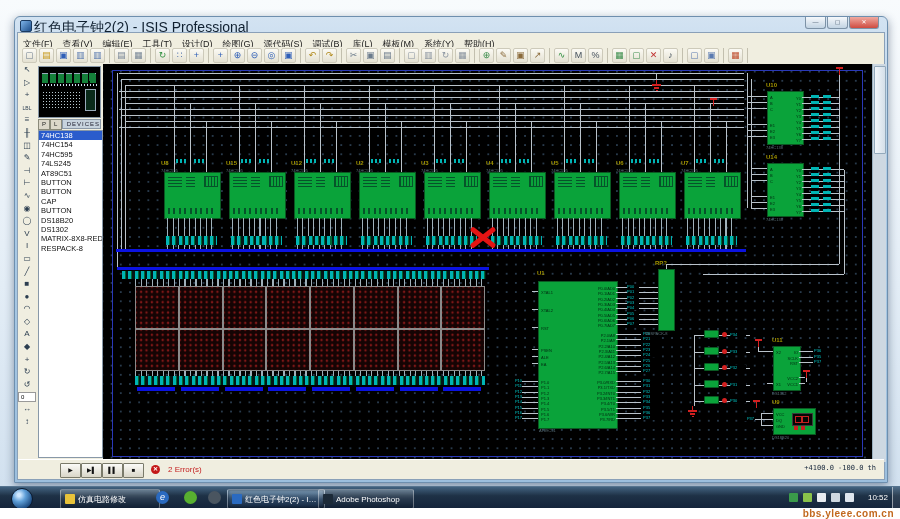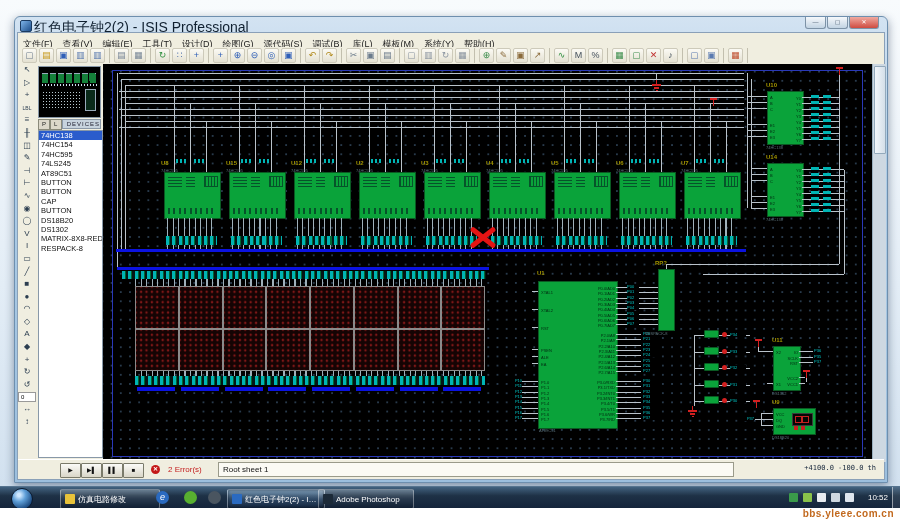--- a/index.html
+++ b/index.html
@@ -801,21 +801,20 @@
           <div class="wire" style="position: absolute; left: 658px; top: 349px; width: 6px; height: 1px;"></div>
           <div class="wire" style="position: absolute; left: 658px; top: 361px; width: 6px; height: 1px;"></div>
           <div class="wire" style="position: absolute; left: 652px; top: 355px; width: 12px; height: 1px;"></div>
           <div class="net" style="position: absolute; left: 638px; top: 352px; width: 13px; height: 5px; text-align: right;">P37</div>
           <div style="position: absolute; left: 650px; top: 336px; width: 7px; height: 2px; background: rgb(212, 32, 32);"></div>
           <div style="position: absolute; left: 653px; top: 338px; width: 1px; height: 6px; background: rgb(212, 32, 32);"></div>
         </div>
       <div id="statusbar">
         <div id="err-icon">✕</div>
         <div id="err-text">2 Error(s)</div>
-        <div id="sheet-field">Root sheet 1</div>
         <div id="coords">+4100.0  -100.0  th</div>
       <div class="play-btn" style="left: 42px;">▶</div>
           <div class="play-btn" style="left: 63px;">▶▌</div>
           <div class="play-btn" style="left: 84px;">▌▌</div>
           <div class="play-btn" style="left: 105px;">■</div>
         </div>
     </div>
   </div>
 
   <div id="taskbar">

